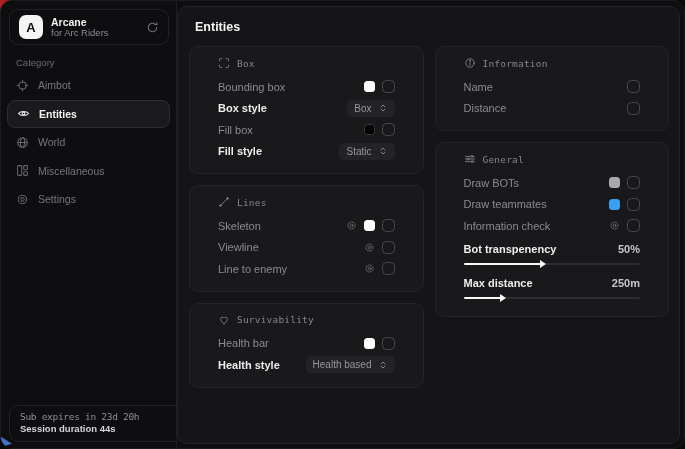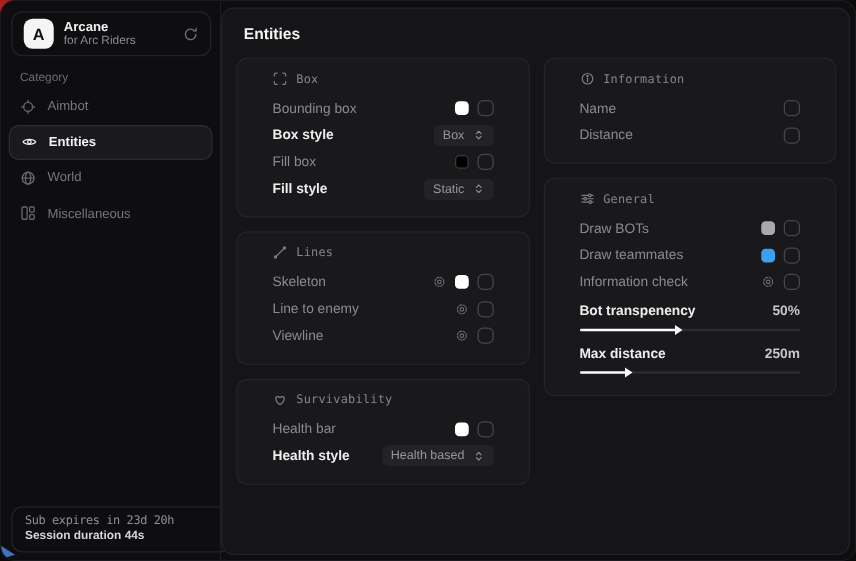--- a/index.html
+++ b/index.html
@@ -156,20 +156,29 @@
         <div class="nav-item">
           <span class="ni-icon">
             <svg width="13" height="13" viewBox="0 0 16 16" fill="none" stroke="currentColor" stroke-width="1.3" stroke-linecap="round" stroke-linejoin="round">
               <rect x="2" y="2" width="5" height="12" rx="1"></rect>
               <rect x="9.5" y="2" width="4.5" height="5" rx="1"></rect>
               <rect x="9.5" y="9.5" width="4.5" height="4.5" rx="1"></rect>
             </svg>
           </span>
           <span>Miscellaneous</span>
         </div>
+        <div class="nav-item">
+          <span class="ni-icon">
+            <svg width="13" height="13" viewBox="0 0 16 16" fill="none" stroke="currentColor" stroke-width="1.3" stroke-linecap="round" stroke-linejoin="round">
+              <circle cx="8" cy="8" r="2.1"></circle>
+              <circle cx="8" cy="8" r="5.2" stroke-dasharray="2.5 1.7"></circle>
+            </svg>
+          </span>
+          <span>Settings</span>
+        </div>
       </div>
     <div class="sidebar-footer">
       <div class="sf-line1">Sub expires in 23d 20h</div>
       <div class="sf-line2">Session duration 44s</div>
     </div>
   </div>
 
   <div class="main-panel">
     <div class="page-title">Entities</div>
     <div class="columns" id="columns">
@@ -242,33 +251,33 @@
                   <svg width="11" height="11" viewBox="0 0 16 16" fill="none" stroke="currentColor" stroke-width="1.3" stroke-linecap="round" stroke-linejoin="round">
                     <circle cx="8" cy="8" r="2.1"></circle>
                     <circle cx="8" cy="8" r="5.2" stroke-dasharray="2.5 1.7"></circle>
                   </svg>
                 </span>
                 <span class="swatch" style="background: rgb(255, 255, 255);"></span>
                 <span class="checkbox"></span>
               </span>
             </div>
             <div class="row">
-              <span class="row-label">Line to enemy</span>
+              <span class="row-label">Viewline</span>
               <span class="row-right">
                 <span class="gear-mini">
                   <svg width="11" height="11" viewBox="0 0 16 16" fill="none" stroke="currentColor" stroke-width="1.3" stroke-linecap="round" stroke-linejoin="round">
                     <circle cx="8" cy="8" r="2.1"></circle>
                     <circle cx="8" cy="8" r="5.2" stroke-dasharray="2.5 1.7"></circle>
                   </svg>
                 </span>
                 <span class="checkbox"></span>
               </span>
             </div>
             <div class="row">
-              <span class="row-label">Viewline</span>
+              <span class="row-label">Line to enemy</span>
               <span class="row-right">
                 <span class="gear-mini">
                   <svg width="11" height="11" viewBox="0 0 16 16" fill="none" stroke="currentColor" stroke-width="1.3" stroke-linecap="round" stroke-linejoin="round">
                     <circle cx="8" cy="8" r="2.1"></circle>
                     <circle cx="8" cy="8" r="5.2" stroke-dasharray="2.5 1.7"></circle>
                   </svg>
                 </span>
                 <span class="checkbox"></span>
               </span>
             </div>

